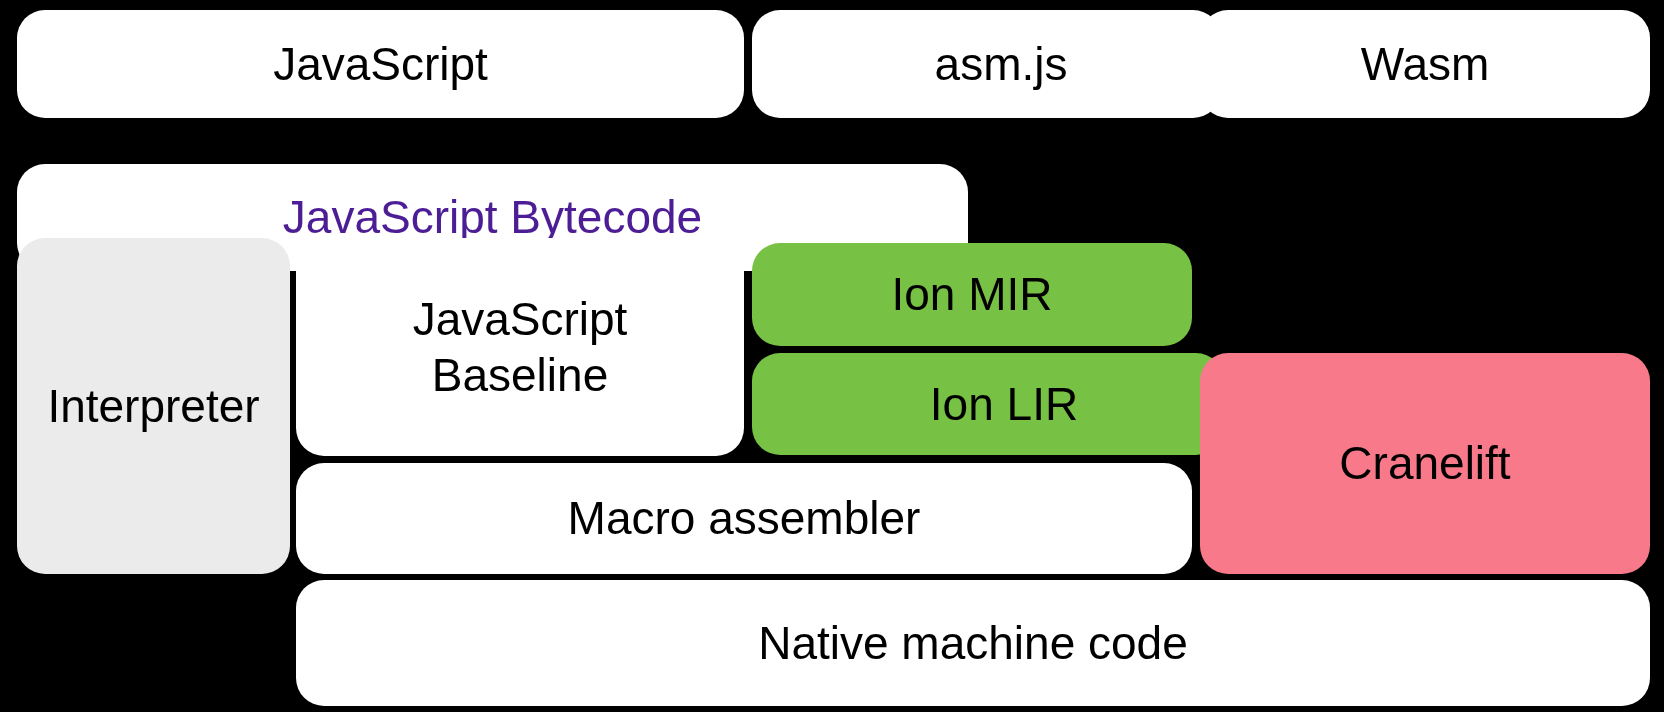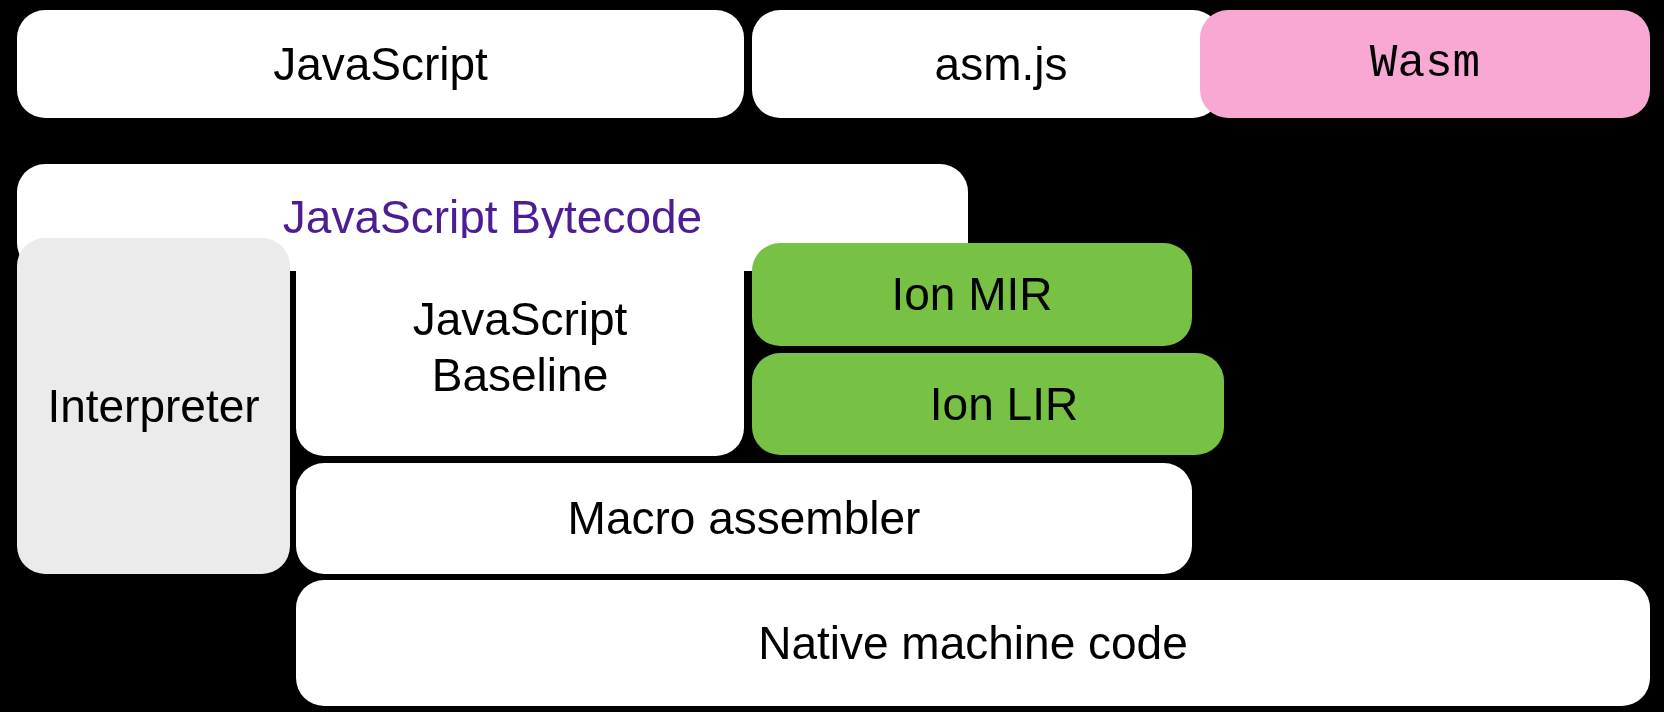--- a/index.html
+++ b/index.html
@@ -52,21 +52,21 @@
 <div class="canvas">
 
   <div class="box pos-javascript" style="background: rgb(255, 255, 255); color: rgb(0, 0, 0);">
     <span class="label">JavaScript</span>
   </div>
 
   <div class="box pos-asmjs" style="background: rgb(255, 255, 255); color: rgb(0, 0, 0); padding-left: 29px;">
     <span class="label">asm.js</span>
   </div>
 
-  <div class="box pos-wasm" style="background: #f9a8d4; color: rgb(0, 0, 0); font-family: Liberation Mono, monospace;">
+  <div class="box pos-wasm" style="background: #ffffff; color: rgb(0, 0, 0);">
     <span class="label">Wasm</span>
   </div>
 
   <div class="box pos-js-bytecode" style="background: rgb(255, 255, 255); color: #4c1d95; margin-top: 40px;">
     <span class="label">JavaScript Bytecode</span>
   </div>
 
 
   <div class="box pos-interpreter" style="background: rgb(235, 235, 235); color: rgb(0, 0, 0);">
     <span class="label">Interpreter</span>
@@ -78,20 +78,23 @@
   </div>
 
   <div class="box pos-ion-mir" style="background: rgb(119, 193, 68); color: rgb(0, 0, 0);">
     <span class="label">Ion MIR</span>
   </div>
 
   <div class="box pos-ion-lir" style="background: rgb(119, 193, 68); color: rgb(0, 0, 0); padding-left: 32px;">
     <span class="label">Ion LIR</span>
   </div>
 
+  <div class="box pos-cranelift" style="background: rgb(247, 121, 138); color: rgb(0, 0, 0);">
+    <span class="label">Cranelift</span>
+  </div>
 
   <div class="box pos-macro-assembler" style="background: rgb(255, 255, 255); color: rgb(0, 0, 0);">
     <span class="label">Macro assembler</span>
   </div>
 
   <div class="box pos-native-machine-code" style="background: rgb(255, 255, 255); color: rgb(0, 0, 0);">
     <span class="label">Native machine code</span>
   </div>
 
 </div>

